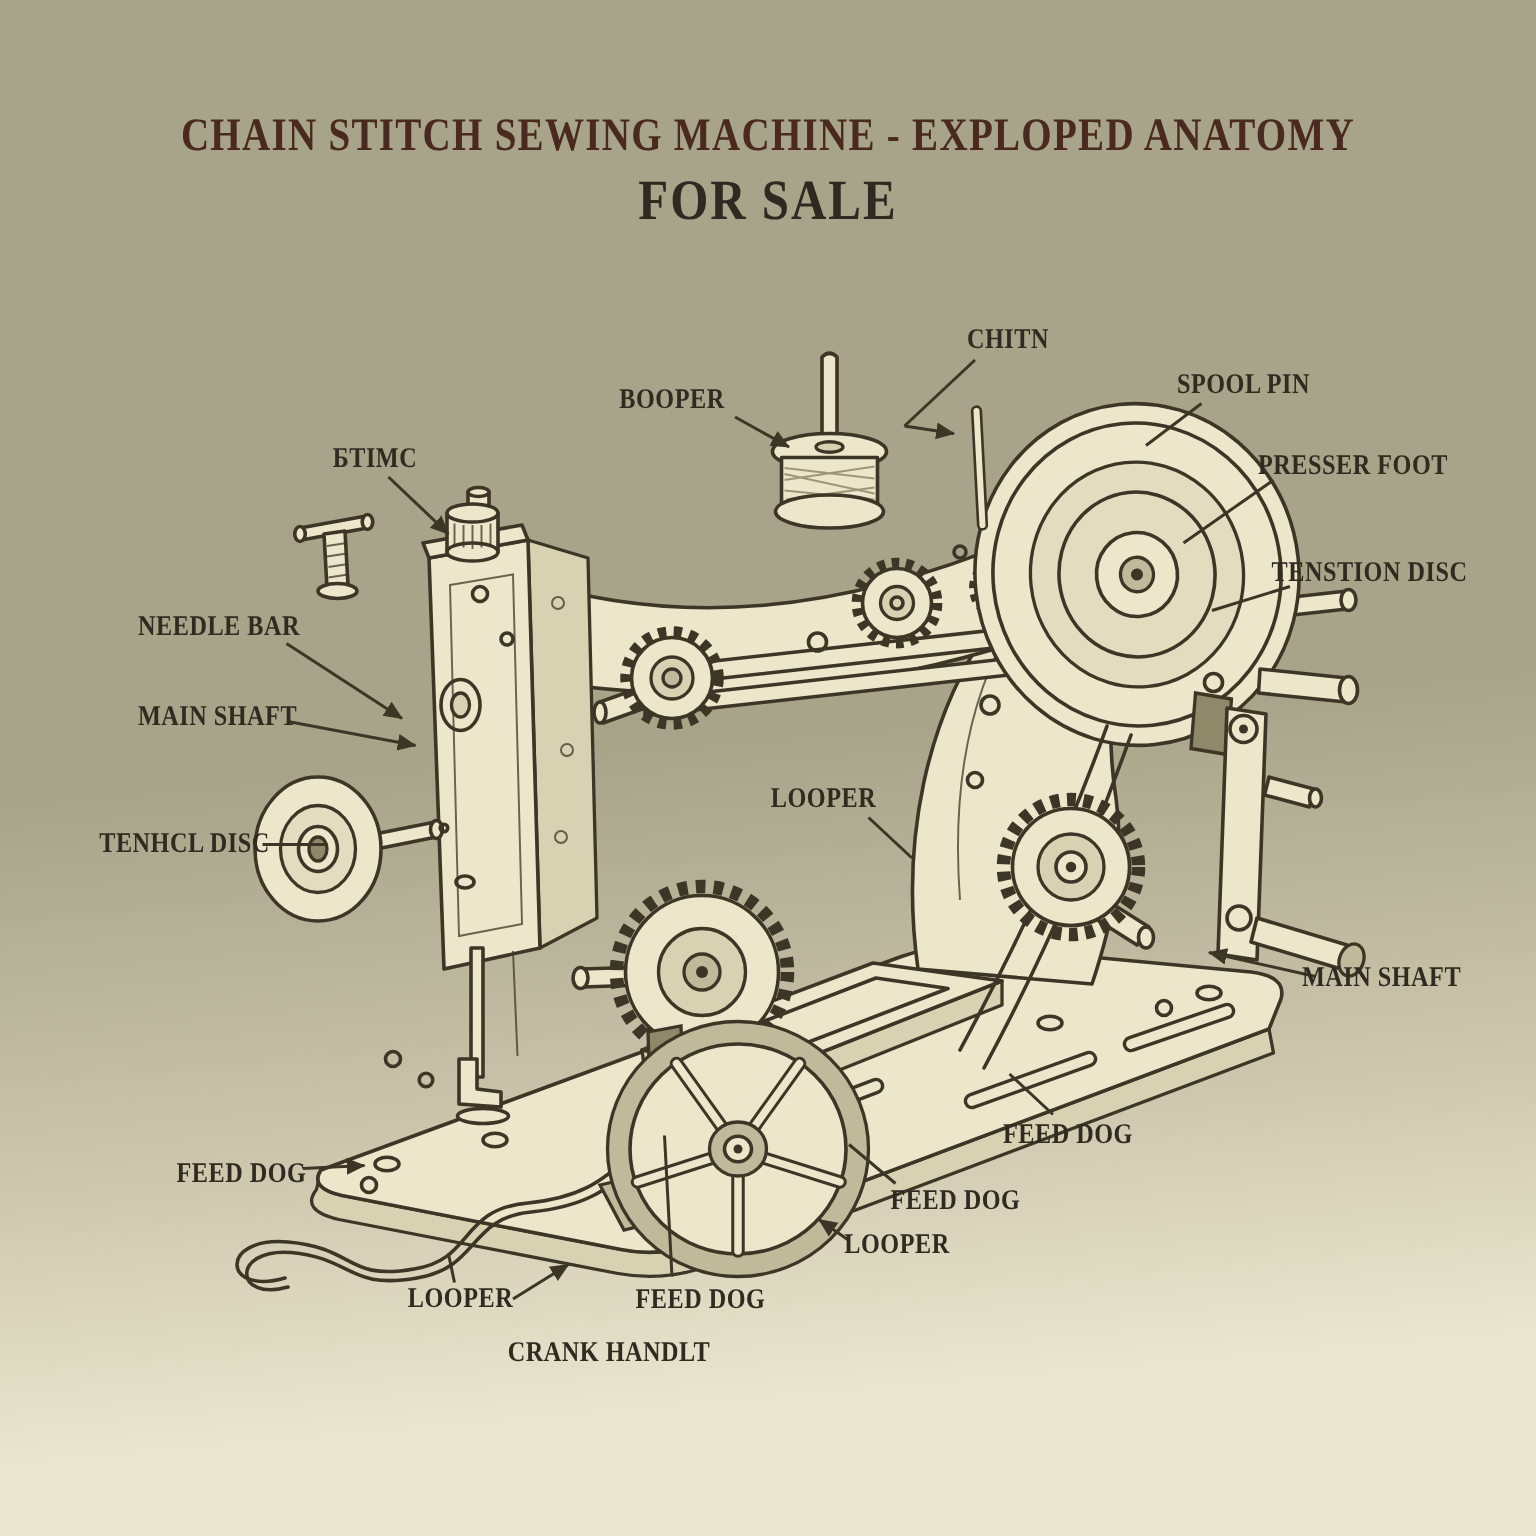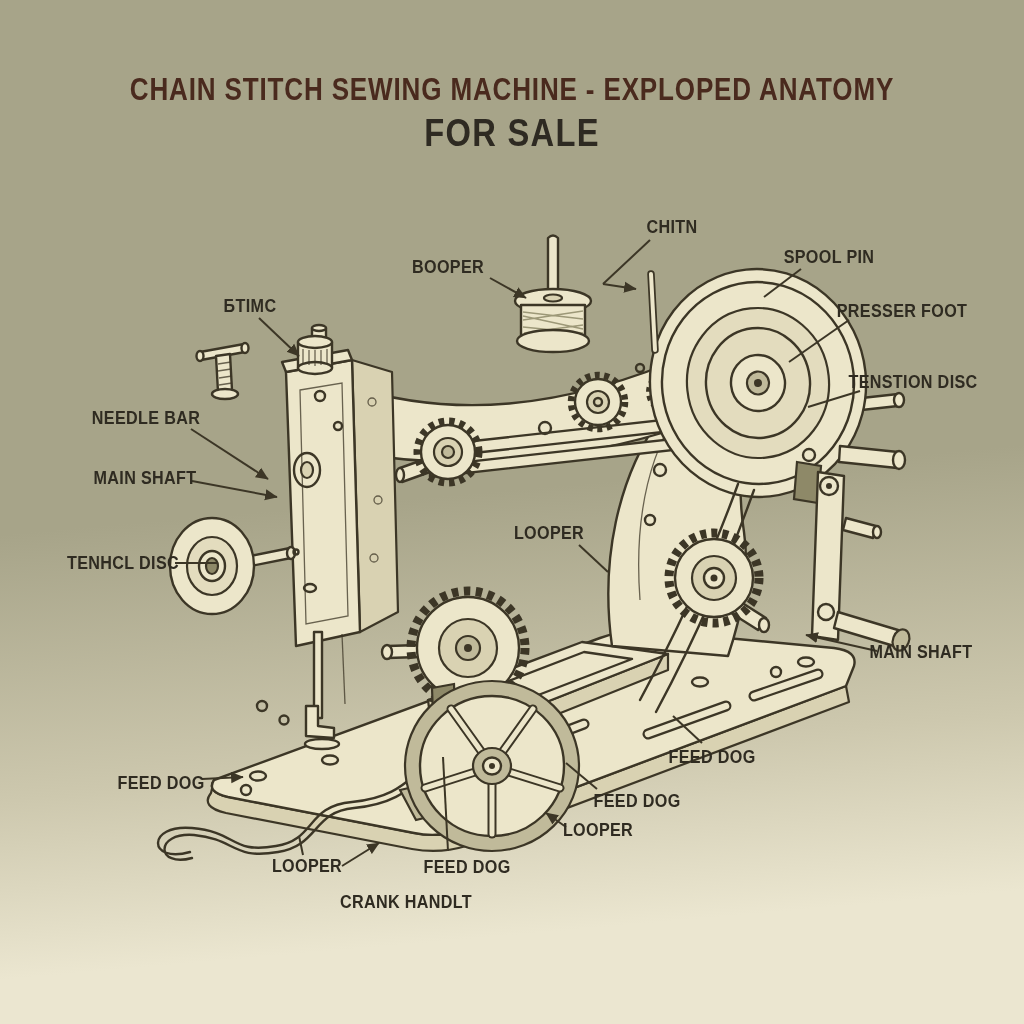--- a/index.html
+++ b/index.html
@@ -1,20 +1,20 @@
 <!DOCTYPE html>
 <html style="--background-top: #a7a489; --background-mid: #cdc8ae; --background-bottom: #ebe6d0; --line-art: #3c3626; --machine-fill: #ece6ca; --machine-shade: #d9d2b2; --machine-shade-light: #e3dcbe; --machine-accent: #c0ba9a; --machine-dark: #8e8968; --title: #4a2a1e; --subtitle: #2e2a22; --label-text: #2f2b21;"><head>
 <meta charset="utf-8">
 <style>
   html,body{margin:0;padding:0;}
   .canvas{
     position:relative;width:1024px;height:1024px;overflow:hidden;
     background:linear-gradient(175deg, var(--background-top) 0%, var(--background-top) 48%,
                var(--background-mid) 72%, var(--background-bottom) 88%);
-    font-family:Liberation Sans, sans-serif;
+    font-family:Liberation Serif, serif;
   }
   .title-line1{
     position:absolute;left:50%;top:72px;transform:translateX(-50%) scaleX(.84);
     font-size:31px;font-weight:700;letter-spacing:1px;white-space:nowrap;
     color:var(--title);
   }
   .title-line2{
     position:absolute;left:50%;top:112px;transform:translateX(-50%) scaleX(.86);
     font-size:38px;font-weight:700;letter-spacing:1.5px;white-space:nowrap;
     color:var(--subtitle);

